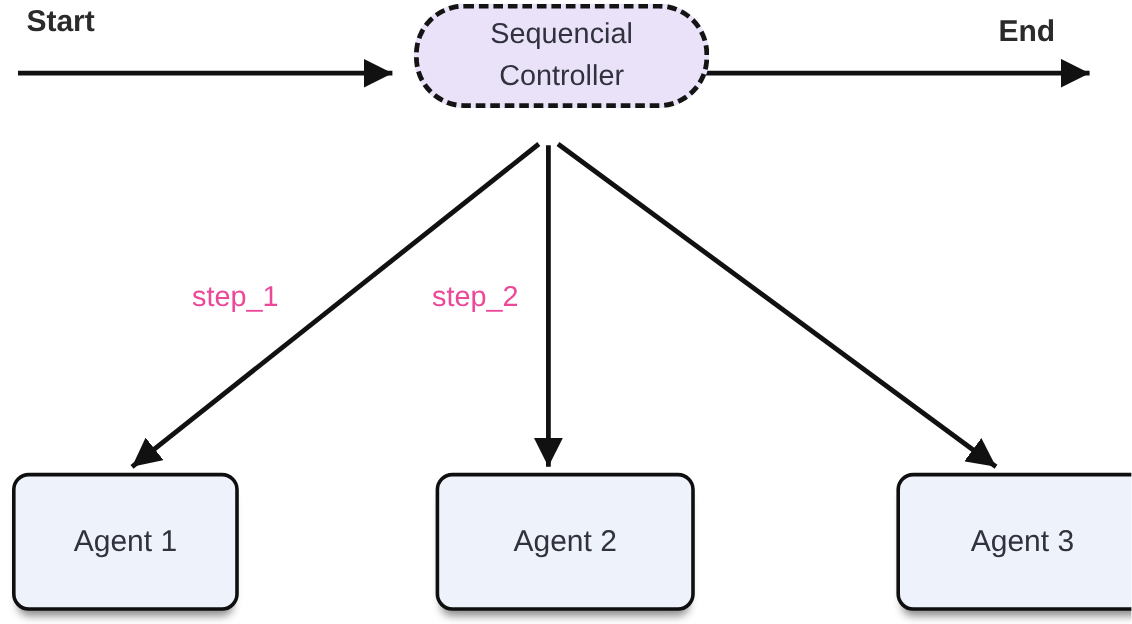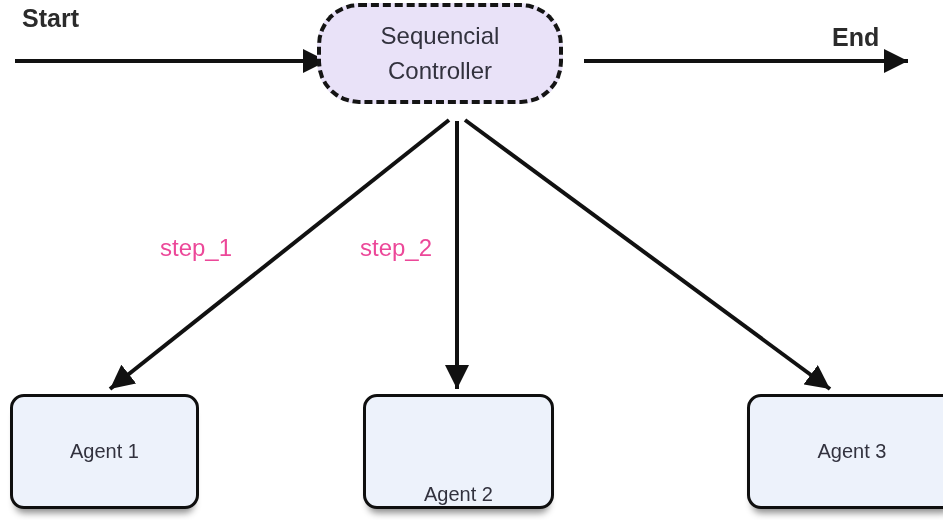--- a/index.html
+++ b/index.html
@@ -34,41 +34,41 @@
     color:#ec4899;
     white-space:nowrap;
     background:var(--bg);
     padding:0 3px;
   }
   .node{
     position:absolute;
     display:flex;align-items:center;justify-content:center;
     text-align:center;
     box-sizing:border-box;
-    font-size:20px;
+    font-size:25px;
     color:var(--text-color);
   }
   .controller{
-    left:317px;top:3px;width:246px;height:101px;
+    left:345px;top:3px;width:246px;height:87px;
     background:var(--controller-fill);
     border:4px dashed #141414;
     border-radius:42px;
     font-size:24px;
     line-height:1.45;
   }
   .controller .node-label{width:150px;}
   .agent{
     top:394px;width:189px;height:115px;
     background:var(--agent-fill);
     border:3.5px solid #0f0f0f;
     border-radius:14px;
     box-shadow:0 9px 7px -5px rgba(0,0,0,0.45);
   }
   .agent-1{left:10px;}
-  .agent-2{left:363px;width:191px;align-items:flex-end;}
+  .agent-2{left:363px;width:216px;}
   .agent-3{left:747px;width:210px;}
 </style>
 </head>
 <body>
 
 <div id="canvas">
 
   <svg id="edges" viewBox="0 0 943 520" xmlns="http://www.w3.org/2000/svg">
     <defs>
       <marker id="arrow" viewBox="0 0 10 10" refX="10" refY="5" markerWidth="6" markerHeight="6" orient="auto">
@@ -77,21 +77,21 @@
     </defs>
     <line class="edge" x1="15" y1="61" x2="327" y2="61" marker-end="url(#arrow)"></line>
     <line class="edge" x1="584" y1="61" x2="908" y2="61" marker-end="url(#arrow)"></line>
     <line class="edge" x1="449" y1="120" x2="110" y2="389" marker-end="url(#arrow)"></line>
     <line class="edge" x1="457" y1="121" x2="457" y2="389" marker-end="url(#arrow)"></line>
     <line class="edge" x1="465" y1="120" x2="830" y2="389" marker-end="url(#arrow)"></line>
   </svg>
 
   <div class="flow-label" style="left:22px;top:4px;">Start</div>
 
-  <div class="flow-label" style="left:832px;top:23px;text-align:center;">End</div>
+  <div class="flow-label" style="left:832px;top:12px;text-align:center;">End</div>
 
   <div class="node controller">
     <span class="node-label">Sequencial Controller</span>
   </div>
 
   <div class="edge-label" style="left:157px;top:234px;">step_1</div>
 
   <div class="edge-label" style="left:357px;top:234px;">step_2</div>
 
 

